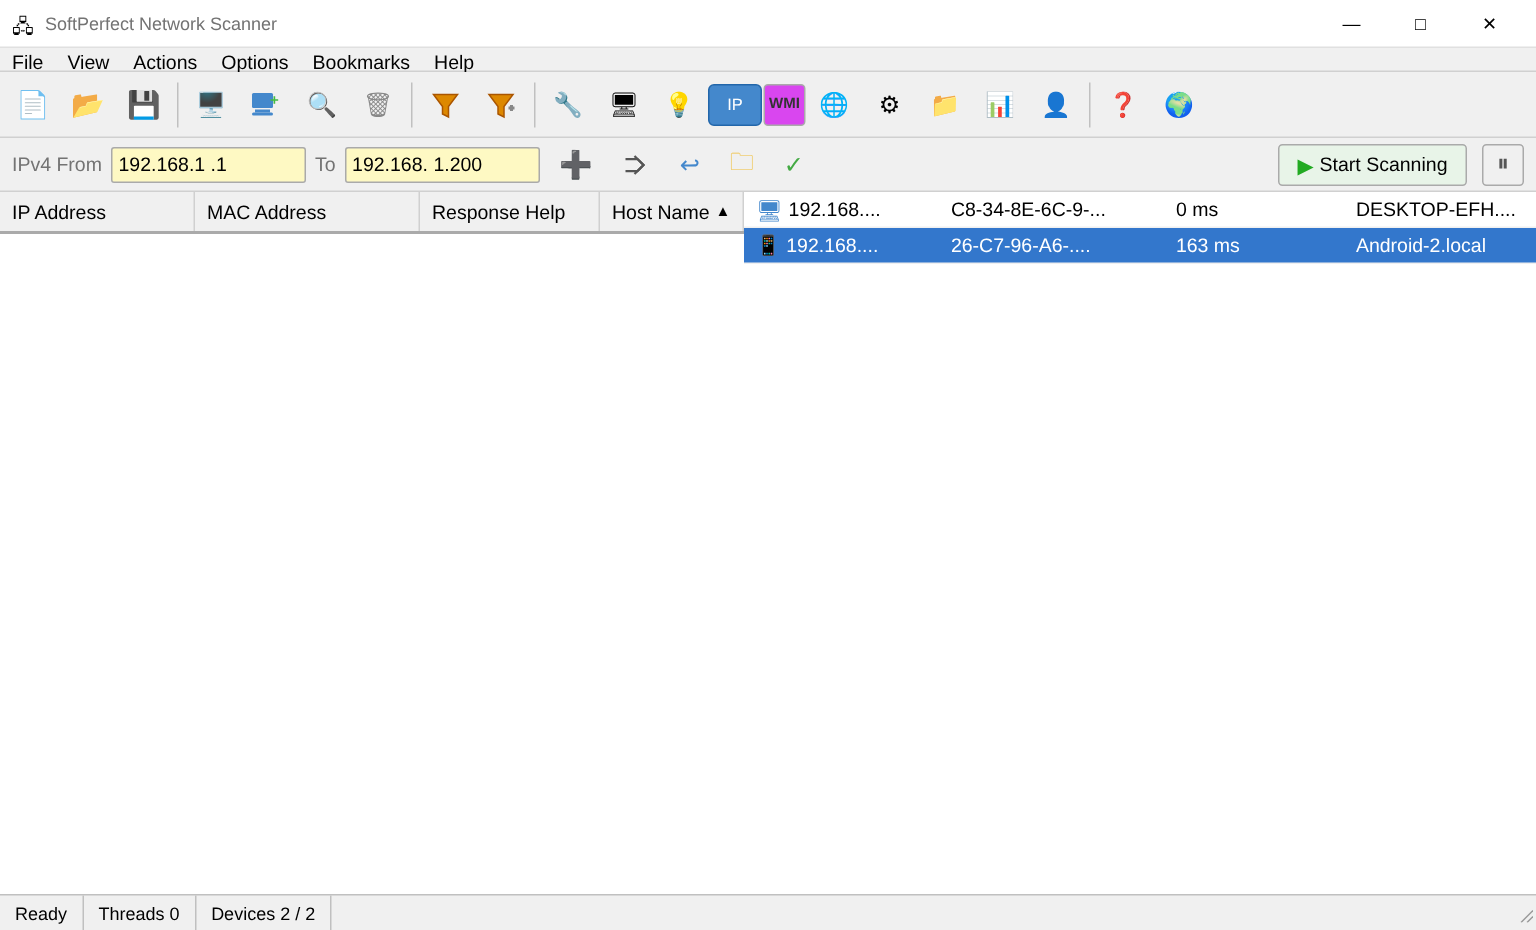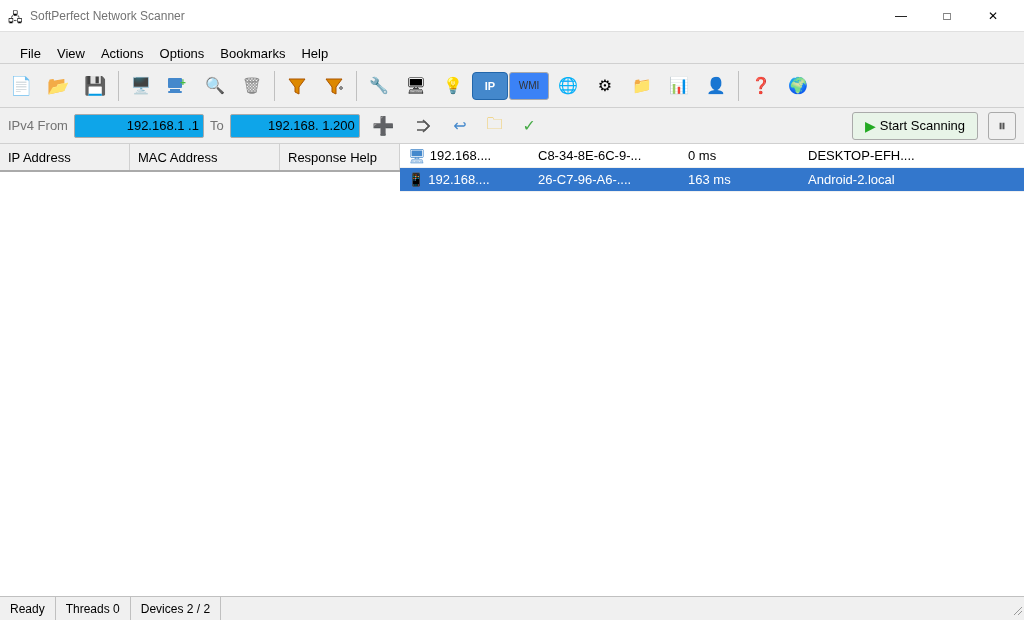--- a/index.html
+++ b/index.html
@@ -47,24 +47,24 @@
       font-size: 12px;
       display: flex;
       align-items: center;
       justify-content: center;
       color: #000;
     }
 
     
     .menu-bar {
       background: #f0f0f0;
-      height: 32px;
-      display: flex;
-      align-items: flex-end;
-      padding: 0 12px;
+      height: 16px;
+      display: flex;
+      align-items: flex-start;
+      padding: 0 0;
       border-bottom: 1px solid #d0d0d0;
     }
     .menu-item {
       padding: 2px 8px;
       cursor: pointer;
       font-size: 13px;
       color: #000;
       border-radius: 2px;
     }
 
@@ -110,23 +110,22 @@
     .scan-label {
       font-size: 13px;
       color: #737373;
     }
     .scan-input {
       height: 24px;
       border: 1px solid #aaa;
       border-radius: 2px;
       padding: 0 4px;
       font-size: 13px;
-      background: #0ea5e9;
+      background: #fef9c3;
       width: 130px;
-      text-align: right;
     }
     .scan-btn {
       height: 26px;
       padding: 0 6px;
       background: transparent;
       border: 1px solid transparent;
       border-radius: 3px;
       cursor: pointer;
       display: flex;
       align-items: center;
@@ -300,22 +299,22 @@
     <svg width="20" height="20" viewBox="0 0 20 20">
         <polygon points="2,3 18,3 12,11 12,18 8,16 8,11" fill="#dd8800" stroke="#aa5500" stroke-width="1"></polygon>
         <line x1="15" y1="12" x2="19" y2="12" stroke="#888" stroke-width="2"></line>
         <line x1="17" y1="10" x2="17" y2="14" stroke="#888" stroke-width="2"></line>
       </svg>
   </button>
   <div class="toolbar-sep"></div>
   <button class="tb-btn" title="Tools" style="font-size:16px;">🔧</button>
   <button class="tb-btn" title="Monitor" style="font-size:16px;">🖥</button>
   <button class="tb-btn" title="Bulb" style="font-size:16px;">💡</button>
-  <button class="tb-btn" title="IP" style="font-size:11px;font-weight:bold;background:#4488cc;color:#fff;border-radius:4px;width:36px;height:28px;border:1px solid #2266aa;">IP</button>
-  <button class="tb-btn" title="WMI" style="font-size:10px;font-weight:normal;background:#3b82f6;color:#333;border:1px solid #aaa;border-radius:3px;width:40px;height:28px;">WMI</button>
+  <button class="tb-btn" title="IP" style="font-size:11px;font-weight:normal;background:#4488cc;color:#fff;border-radius:4px;width:36px;height:28px;border:1px solid #2266aa;">IP</button>
+  <button class="tb-btn" title="WMI" style="font-size:10px;font-weight:bold;background:#d946ef;color:#333;border:1px solid #aaa;border-radius:3px;width:28px;height:28px;">WMI</button>
   <button class="tb-btn" title="Network" style="font-size:16px;color:#f0c040;">🌐</button>
   <button class="tb-btn" title="Settings" style="font-size:16px;">⚙</button>
   <button class="tb-btn" title="Folders" style="font-size:16px;color:#f0c040;">📁</button>
   <button class="tb-btn" title="Chart" style="font-size:16px;color:#4488cc;">📊</button>
   <button class="tb-btn" title="Users" style="font-size:16px;color:#4488cc;">👤</button>
   <div class="toolbar-sep"></div>
   <button class="tb-btn" title="Help" style="font-size:16px;">❓</button>
   <button class="tb-btn" title="Globe" style="font-size:16px;">🌍</button>
 </div>
 
@@ -347,20 +346,24 @@
   <div class="table-header">
     <div class="th col-ip">
       <span>IP Address</span>
     </div>
     <div class="th col-mac">
       <span>MAC Address</span>
     </div>
     <div class="th col-resp">
       <span>Response Help</span>
     </div>
+    <div class="th col-host">
+      <span>Host Name</span>
+      <span style="font-size:10px;">▲</span>
+    </div>
   </div>
 
   <div class="table-body">
 
     <div class="table-row">
       <div class="td col-ip">
         <span class="row-icon icon-monitor">🖥</span>
         <span>192.168....</span>
       </div>
       <div class="td col-mac">

